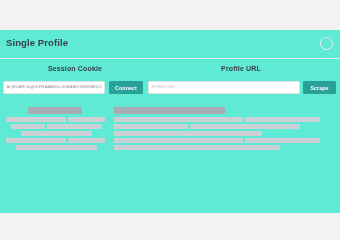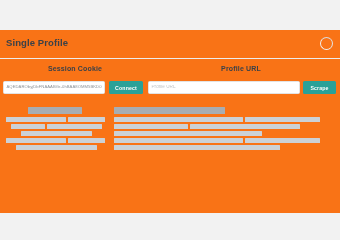--- a/index.html
+++ b/index.html
@@ -20,21 +20,21 @@
     height: 213px;
     background: #f2f2f2;
   }
   
   .card {
     position: absolute;
     left: 0;
     top: 30px;
     width: 340px;
     height: 183px;
-    background: #f97316;
+    background: #5eead4;
     box-sizing: border-box;
     padding-left: 37px;
   }
   
   .card-header {
     position: absolute;
     left: 0;
     top: 0;
     width: 340px;
     height: 28px;

